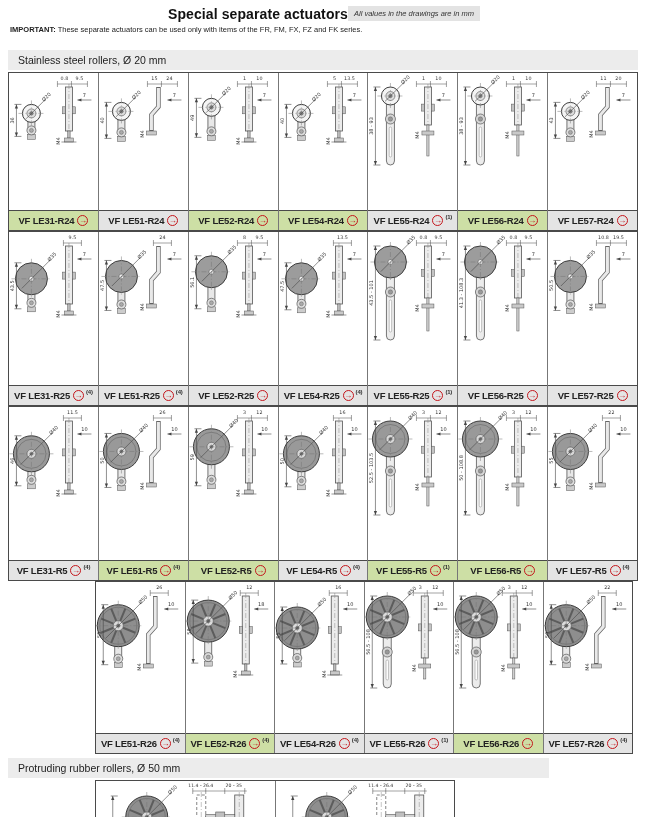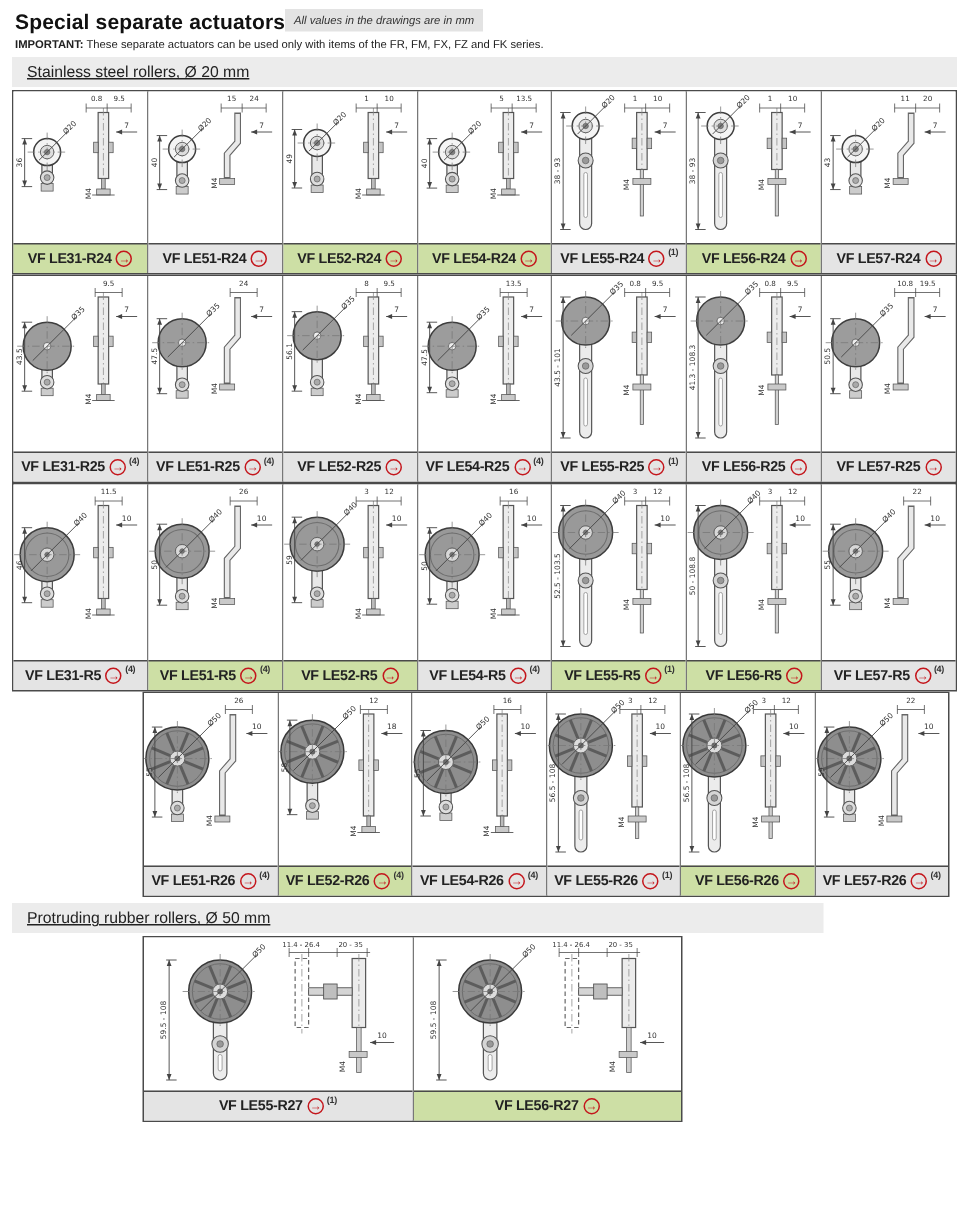--- a/index.html
+++ b/index.html
@@ -1,30 +1,30 @@
 <!DOCTYPE html>
 <html><head>
 <meta charset="utf-8">
 <style>
   html,body{margin:0;padding:0;background:#fff;}
   .page{position:relative;width:645px;height:817px;background:#fff;overflow:hidden;
         font-family:"Liberation Sans",sans-serif;color:#222;}
-  .header{display:flex;justify-content:flex-start;align-items:flex-start;padding:6px 7px 0 10px;}
+  .header{display:flex;justify-content:center;align-items:flex-start;padding:6px 7px 0 10px;}
   .title{font-size:14px;font-weight:bold;color:#111;margin:0;letter-spacing:.1px;}
   .units{background:#e3e3e3;font-size:7.5px;color:#333;padding:3px 6px;white-space:nowrap;font-style:italic;}
-  .important{font-size:7.5px;color:#222;margin:3px 7px 4px 10px;}
+  .important{font-size:7.5px;color:#222;margin:3px 7px 16px 10px;}
   .important b{font-weight:bold;}
-  .band{background:#ececec;color:#222;font-size:10.5px;padding:4px 10px;margin:4px 7px 2px 8px;box-sizing:border-box;text-decoration:underline;}
+  .band{background:#ececec;color:#222;font-size:10.5px;padding:4px 10px;margin:4px 7px 2px 8px;box-sizing:border-box;}
   .tbl{display:flex;border:1px solid #4a4a4a;margin-left:8px;margin-right:7px;background:#fff;}
   .col{flex:1;border-right:1px solid #777;display:flex;flex-direction:column;min-width:0;}
   .col:last-child{border-right:none;}
   .draw{background:#fff;overflow:hidden;}
   .draw svg{display:block;}
   .lab{border-top:1px solid #4a4a4a;height:19px;display:flex;align-items:center;justify-content:center;
-       font-weight:bold;font-size:9.5px;color:#222;background:#e4e4e4;letter-spacing:-.2px;}
+       font-weight:bold;font-size:9.5px;color:#222;background:#e4e4e4;letter-spacing:-.2px;margin-top:36px;}
   .lab.green{background:#cddfa5;}
   .arrow-ic{display:inline-block;width:11px;height:11px;border:1px solid #c4161c;border-radius:50%;
             color:#c4161c;font-size:8px;line-height:9px;text-align:center;margin-left:3px;
             box-sizing:border-box;font-weight:bold;flex:none;}
   .sup{font-size:6px;font-weight:bold;color:#333;margin-left:2px;align-self:flex-start;padding-top:3px;}
   svg text{font-family:"DejaVu Sans",sans-serif;}
 </style>
 </head>
 <body>
 

